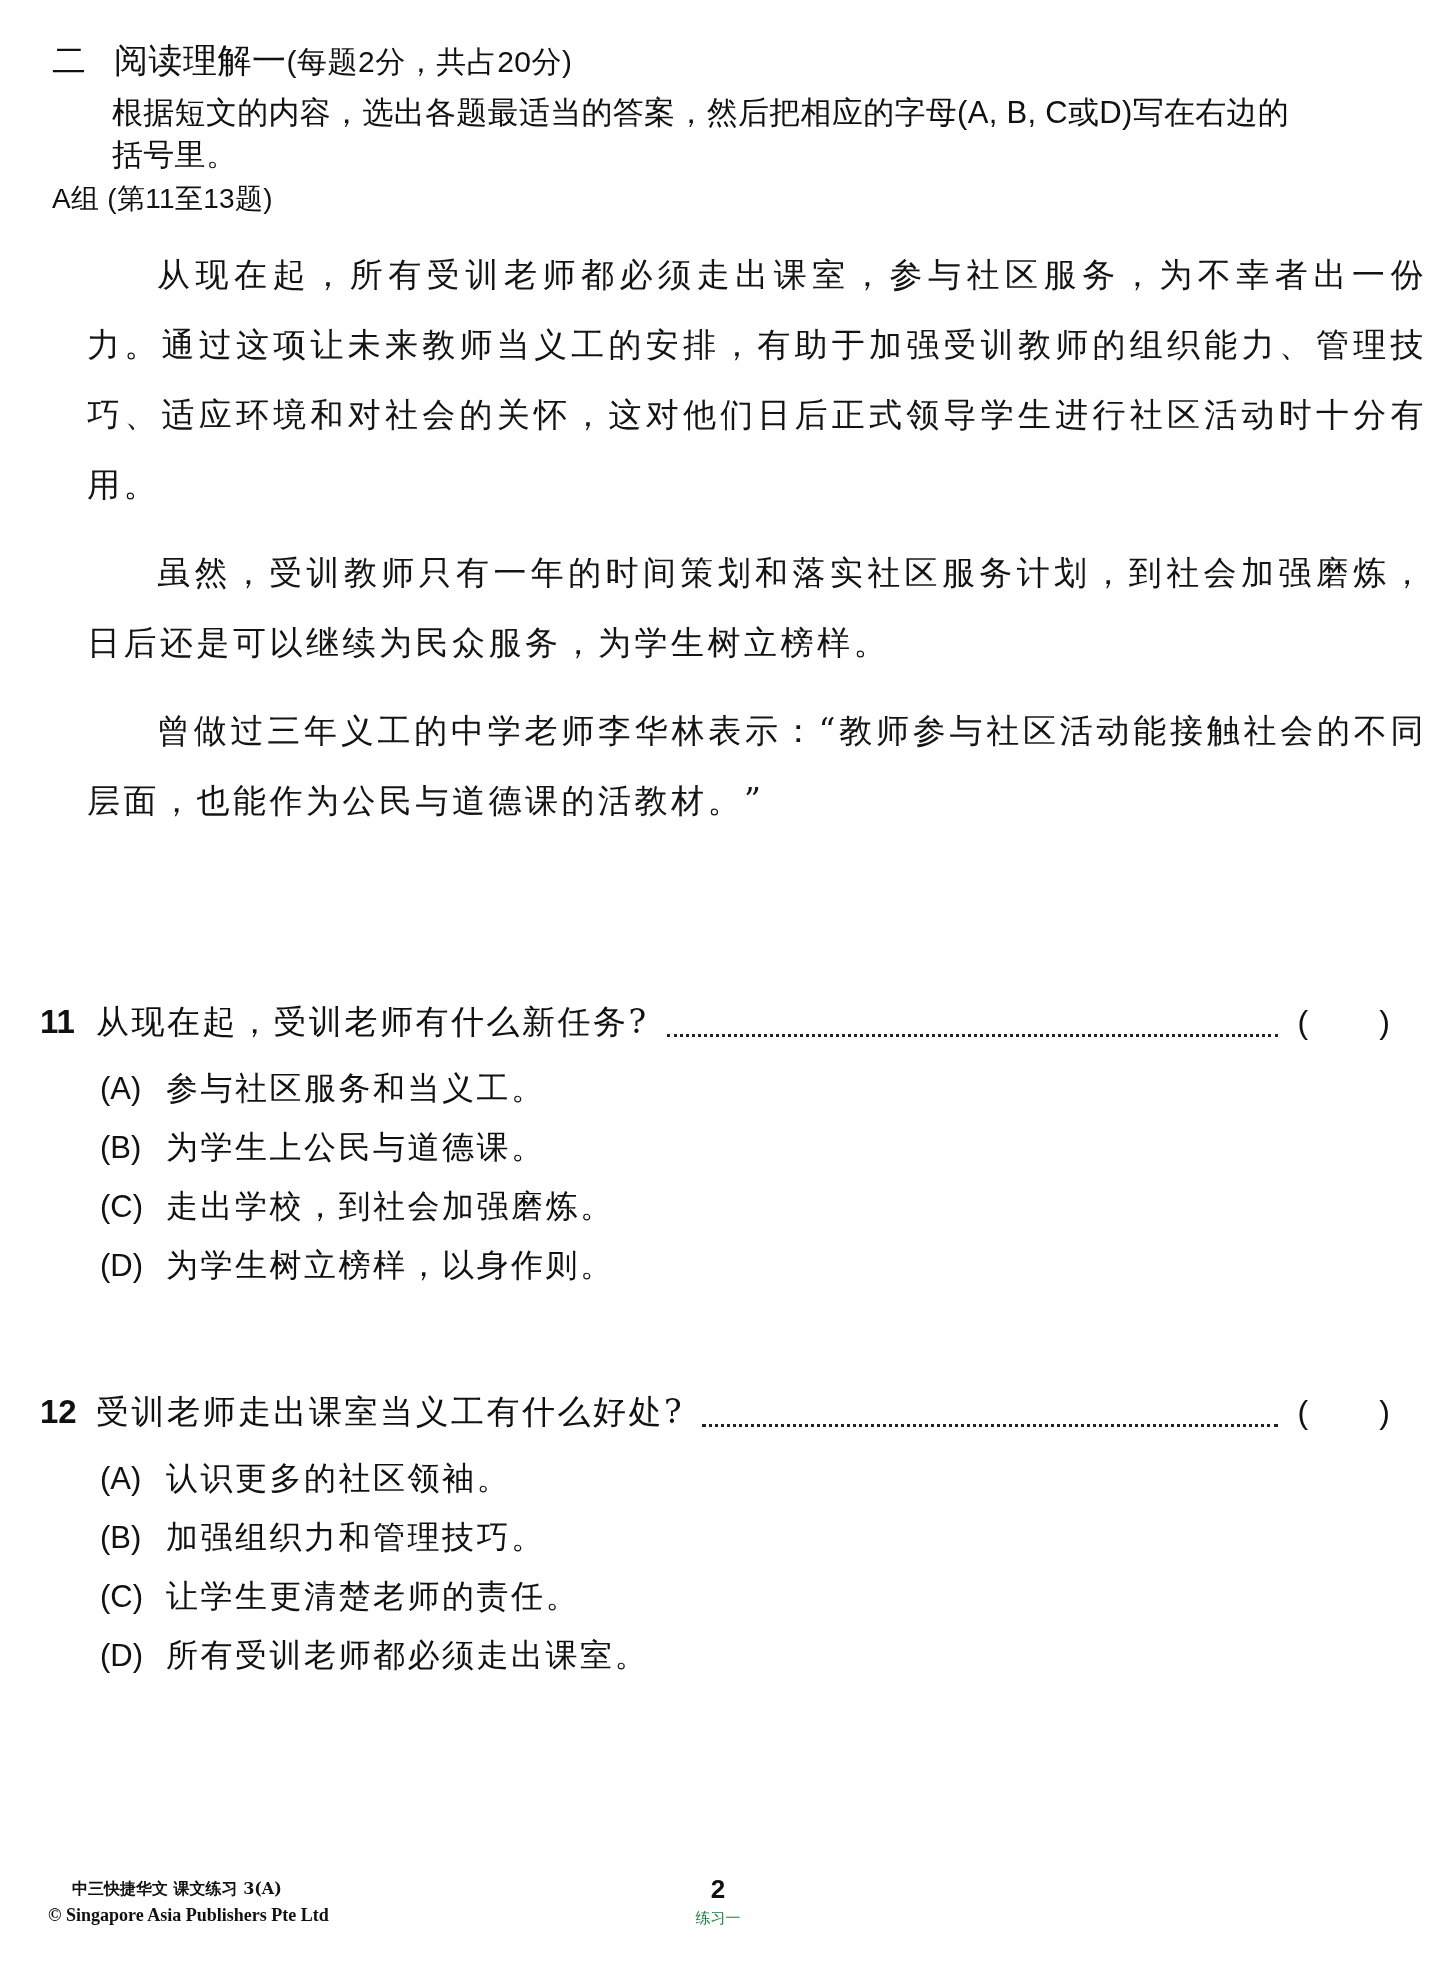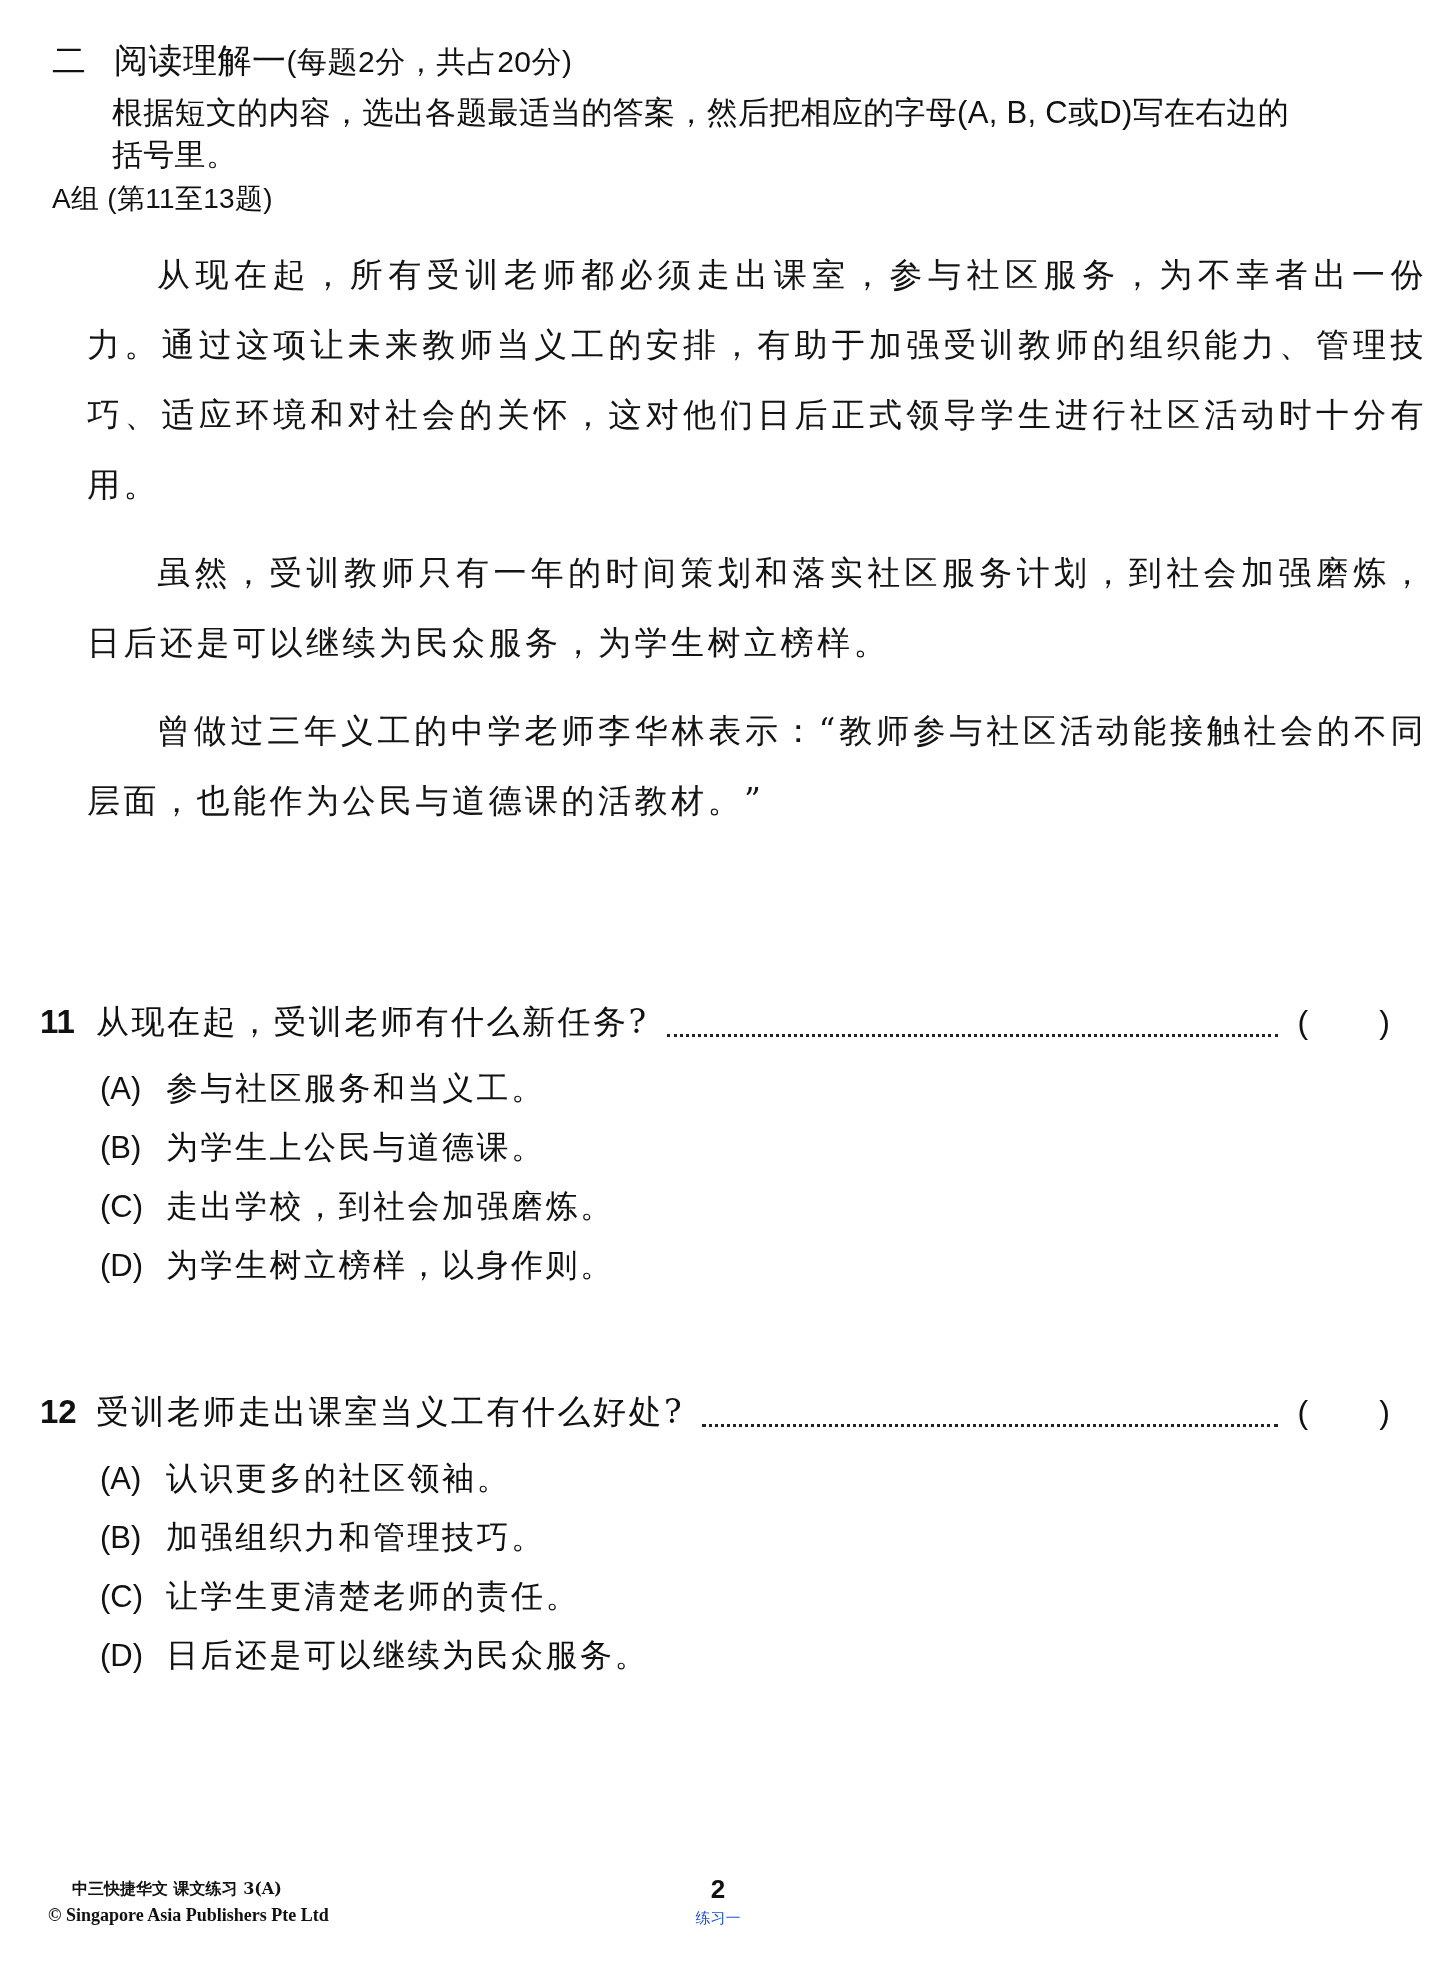--- a/index.html
+++ b/index.html
@@ -186,21 +186,21 @@
     font-family: "Liberation Sans", sans-serif;
     font-weight: 700;
     font-size: 26px;
     display: block;
   }
   .page-sub {
     font-family: "DejaVu Serif", "Liberation Serif", serif;
     font-size: 15px;
     display: block;
     margin-top: 4px;
-    color: #1d4ed8;
+    color: #15803d;
   }
 </style>
 </head>
 <body>
 
 <div class="page">
 
   <div class="section-head">
     <span class="sec-num">二</span>
     <span class="sec-title">阅读理解一</span>
@@ -262,21 +262,21 @@
       <div class="option">
         <span class="opt-letter">(B)</span>
         <span>加强组织力和管理技巧。</span>
       </div>
       <div class="option">
         <span class="opt-letter">(C)</span>
         <span>让学生更清楚老师的责任。</span>
       </div>
       <div class="option">
         <span class="opt-letter">(D)</span>
-        <span>日后还是可以继续为民众服务。</span>
+        <span>所有受训老师都必须走出课室。</span>
       </div>
     </div>
   </div>
 
   <div class="footer">
     <div class="footer-left">
       <div class="line1">中三快捷华文 课文练习 3(A)</div>
       <div class="line2">© Singapore Asia Publishers Pte Ltd</div>
     </div>
     <div class="footer-center">

